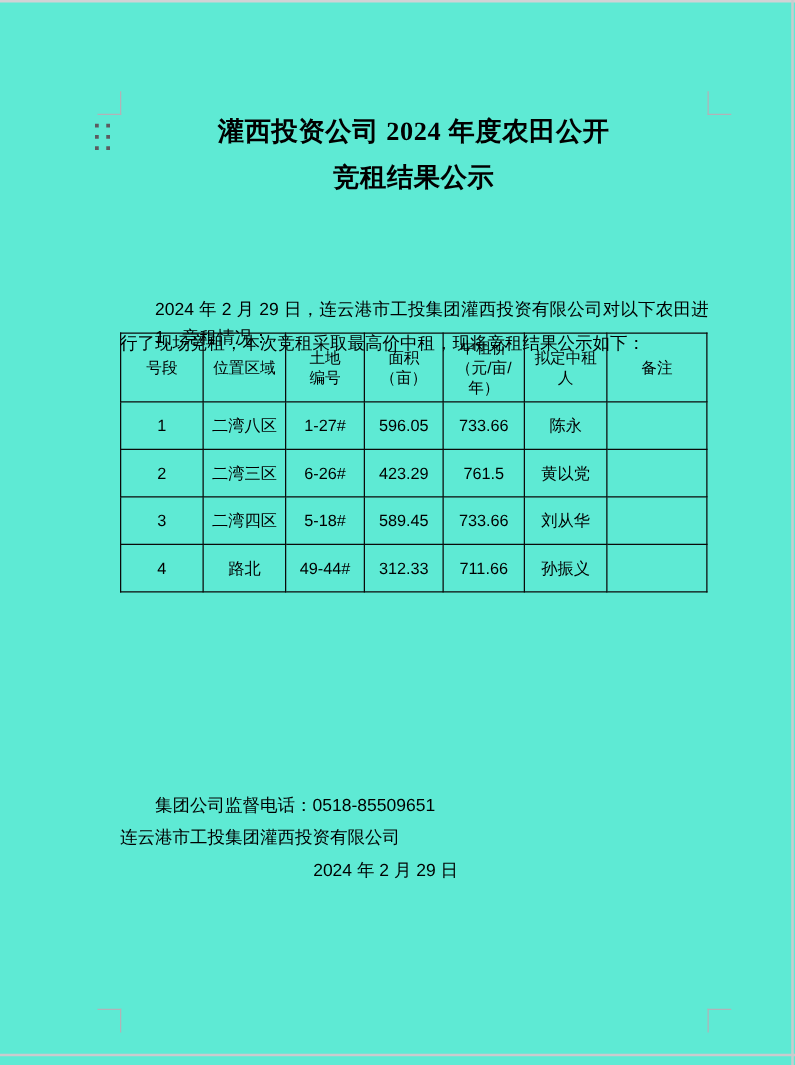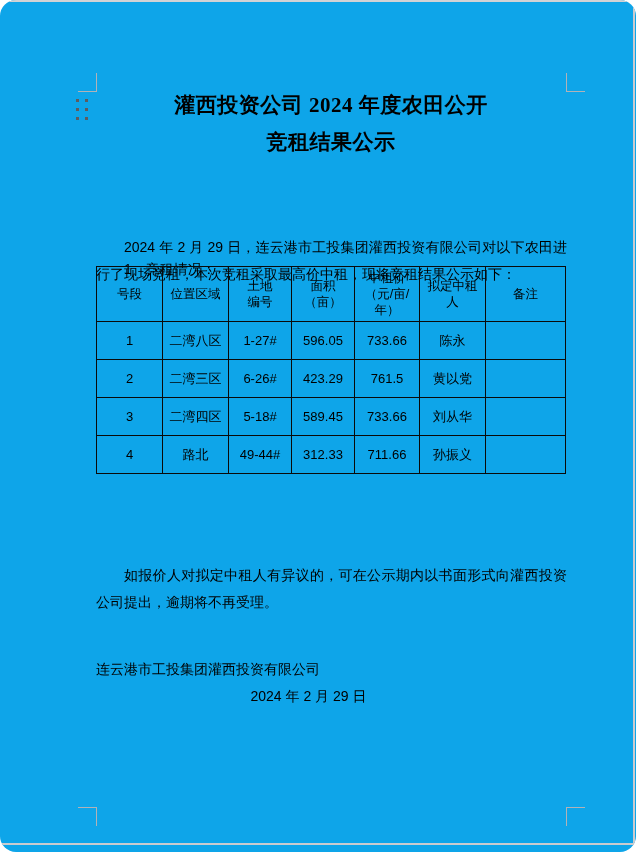--- a/index.html
+++ b/index.html
@@ -1,24 +1,23 @@
 <!DOCTYPE html>
 <html><head>
 <meta charset="utf-8">
 <style>
   html, body { margin: 0; padding: 0; background: #ffffff; }
   .page {
     position: relative;
     width: 636px;
     height: 852px;
-    background: #0ea5e9;
+    background: #5eead4;
     overflow: hidden;
     font-family: "Liberation Sans", sans-serif;
     color: #000000;
-    border-radius: 16px;
   }
   
   .edge-top    { position: absolute; left: 0;   top: 0;    width: 636px; height: 2px; background: #d2d2d5; }
   .edge-right  { position: absolute; left: 633px; top: 0;  width: 2px;  height: 852px; background: #cbcbce; }
   .edge-bottom { position: absolute; left: 0;   top: 843px; width: 636px; height: 2px; background: #cbcbce; }
 
   
   .crop { position: absolute; width: 18px; height: 18px; border: 0 solid #b2b2b7; }
   .crop-tl { left: 78px;  top: 73px;  border-right-width: 1px; border-bottom-width: 1px; }
   .crop-tr { left: 566px; top: 73px;  border-left-width: 1px;  border-bottom-width: 1px; }
@@ -174,17 +173,17 @@
         <td>路北</td>
         <td>49-44#</td>
         <td>312.33</td>
         <td>711.66</td>
         <td>孙振义</td>
         <td></td>
       </tr>
     </tbody>
   </table>
 
-  <p class="para indent p-object">如报价人对拟定中租人有异议的，可在公示期内以书面形式向灌西投资公司提出，逾期将不再受理。</p>
+  <p class="para indent p-phone2">集团公司监督电话：0518-85509651</p>
   <p class="para p-issuer">连云港市工投集团灌西投资有限公司</p>
   <p class="para p-date">2024 年 2 月 29 日</p>
 
 </div>
 
 </body></html>

